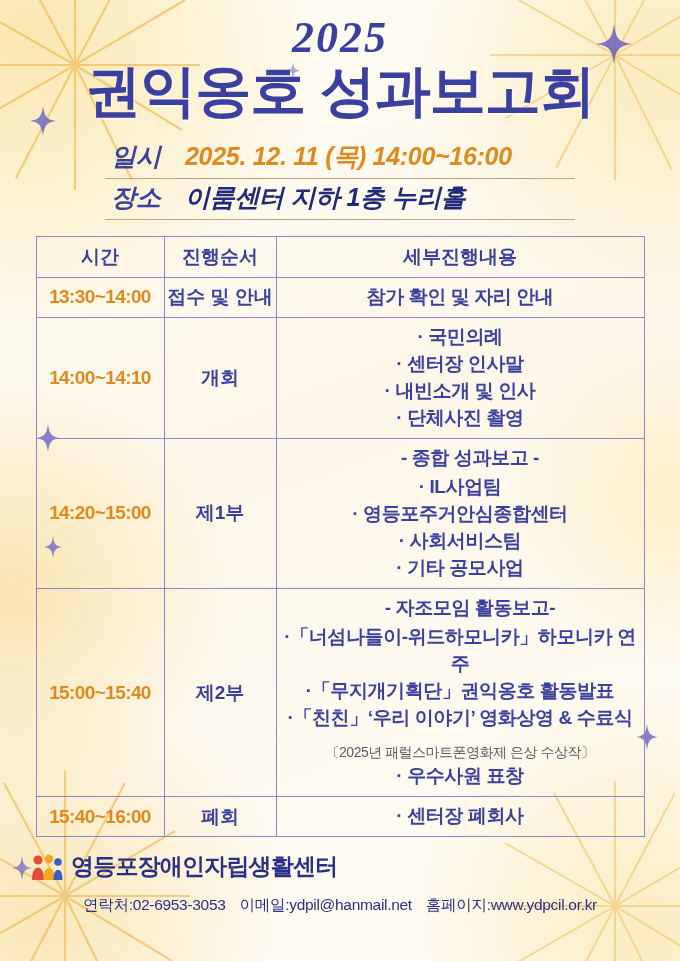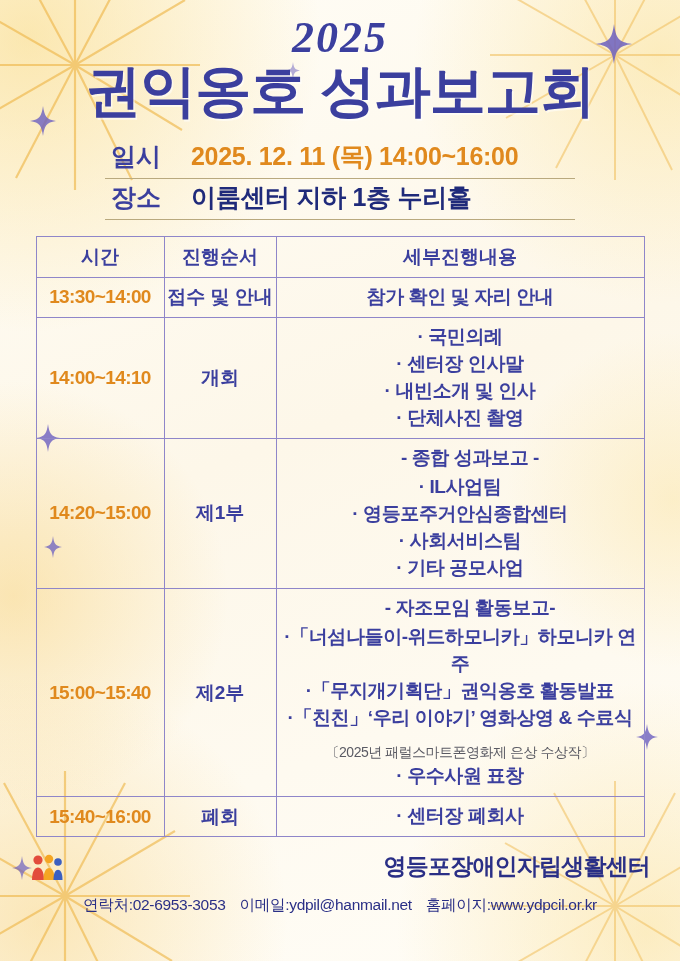--- a/index.html
+++ b/index.html
@@ -94,23 +94,24 @@
   }
 
   .info {
     margin: 16px auto 0 auto;
     width: 470px;
   }
   .info-row {
     display: flex;
     align-items: center;
     justify-content: flex-start;
-    gap: 24px;
+    gap: 18px;
     padding: 2px 0 5px 0;
     border-bottom: 1.6px solid #b9a97e;
+    font-style: italic;
   }
   .info-row.last { border-bottom: 1.6px solid #b9a97e; }
   .info-label {
     font-size: 25px;
     font-weight: bold;
     color: #3b3f9e;
     width: 62px;
     text-align: center;
     flex: none;
   }
@@ -175,21 +176,21 @@
     margin: 11px 0 1px 0;
   }
 
   .footer {
     margin-top: 14px;
     text-align: center;
   }
   .logo-row {
     display: flex;
     align-items: center;
-    justify-content: space-between;
+    justify-content: flex-start;
     gap: 7px;
   }
   .logo-mark {
     width: 34px;
     height: 28px;
     position: relative;
     flex: none;
   }
   .logo-text {
     font-size: 23px;

